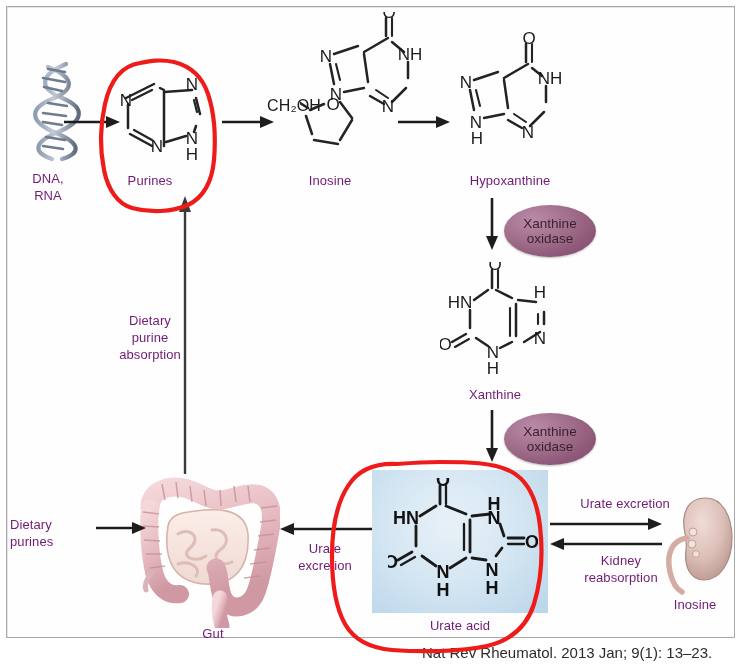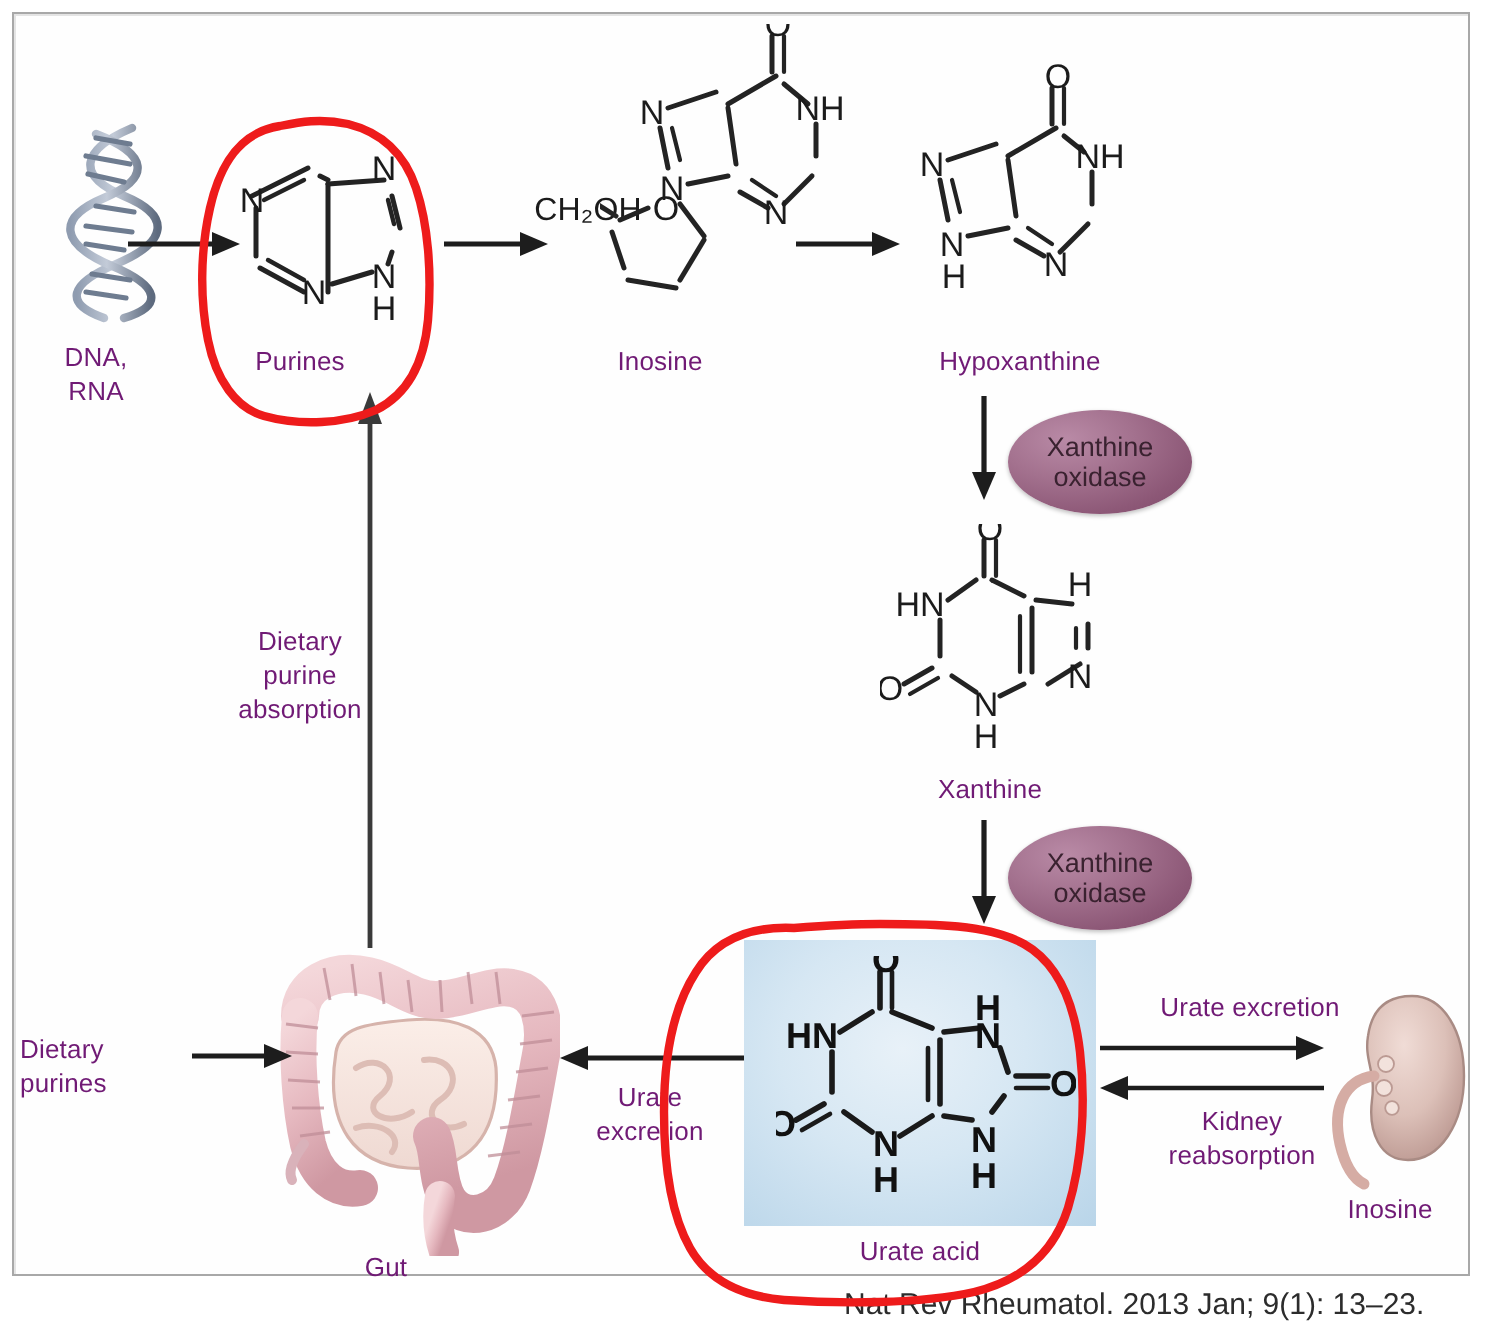--- a/index.html
+++ b/index.html
@@ -356,21 +356,21 @@
         <line x1="122" y1="82" x2="138" y2="80"></line>
         <line x1="118" y1="96" x2="134" y2="94"></line>
         <line x1="112" y1="110" x2="128" y2="108"></line>
       </g>
 
       <path d="M88 130 C86 142 88 152 90 158" fill="none" stroke="url(#gcol)" stroke-width="15" stroke-linecap="round"></path>
 
       <path d="M20 104 C14 112 12 118 14 122" fill="none" stroke="#d9b2ba" stroke-width="5" stroke-linecap="round"></path>
     </svg>
   </div>
-  <div class="lbl" style="left:148px;top:625px;width:90px;">Gut</div>
+  <div class="lbl" style="left:168px;top:625px;width:90px;">Gut</div>
 
   <div class="struct" style="left:660px;top:492px;">
     <svg width="74" height="104" viewBox="0 0 74 104">
       <defs>
         <radialGradient id="gkid" cx="38%" cy="30%" r="78%">
           <stop offset="0" stop-color="#f0dcd6"></stop>
           <stop offset="55%" stop-color="#dcc0b8"></stop>
           <stop offset="100%" stop-color="#b9958e"></stop>
         </radialGradient>
       </defs>

